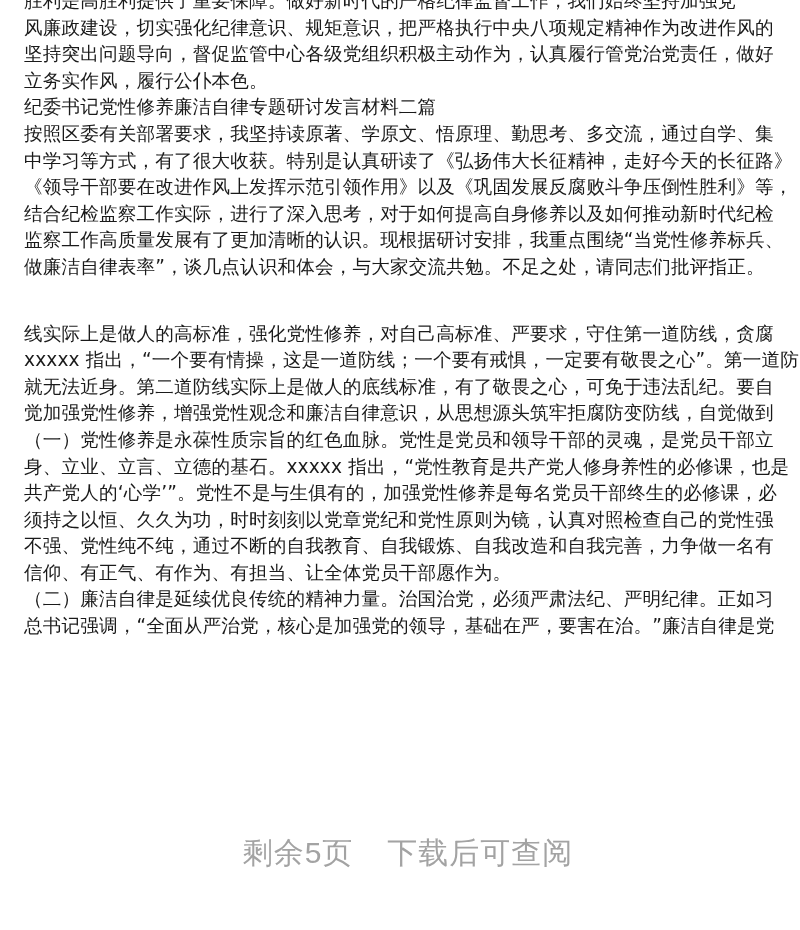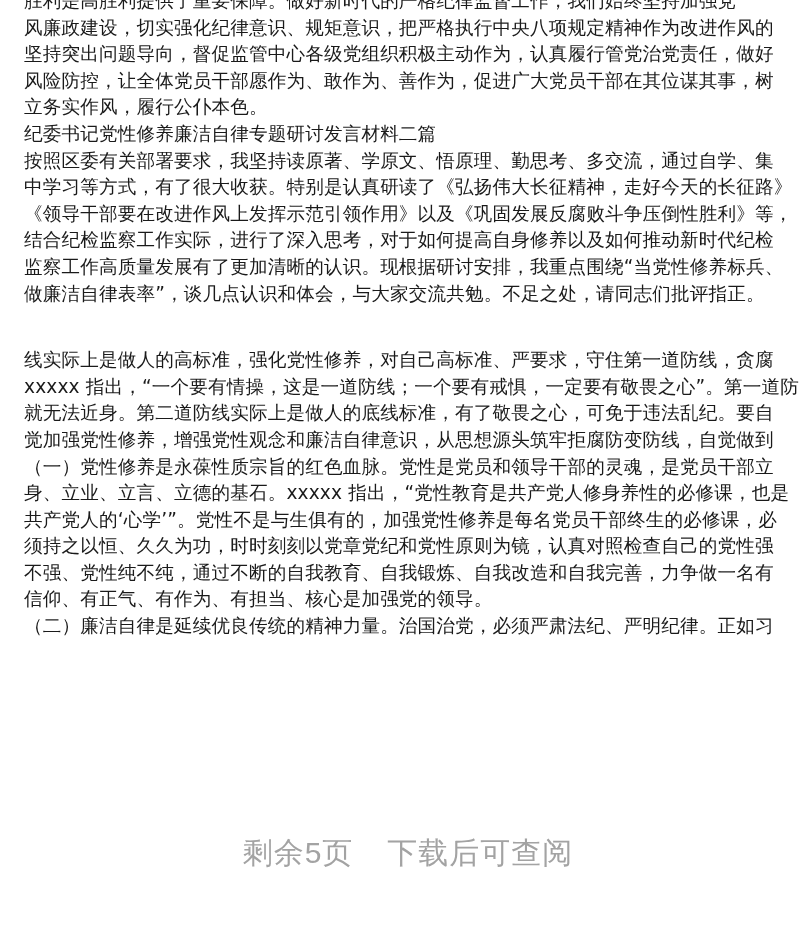--- a/index.html
+++ b/index.html
@@ -64,21 +64,20 @@
 
 <div class="doc">
 
   <div>
     <div class="line">胜利是高胜利提供了重要保障。做好新时代的严格纪律监督工作，我们始终坚持加强党</div>
     <div class="line">风廉政建设，切实强化纪律意识、规矩意识，把严格执行中央八项规定精神作为改进作风的</div>
   </div>
 
   <div>
     <div class="line">坚持突出问题导向，督促监管中心各级党组织积极主动作为，认真履行管党治党责任，做好</div>
-    <div class="line">风险防控，让全体党员干部愿作为、敢作为、善作为，促进广大党员干部在其位谋其事，树</div>
     <div class="line">立务实作风，履行公仆本色。</div>
   </div>
 
   <div>
     <div class="line">纪委书记党性修养廉洁自律专题研讨发言材料二篇</div>
   </div>
 
   <div>
     <div class="line">按照区委有关部署要求，我坚持读原著、学原文、悟原理、勤思考、多交流，通过自学、集</div>
     <div class="line">中学习等方式，有了很大收获。特别是认真研读了《弘扬伟大长征精神，走好今天的长征路》</div>
@@ -96,23 +95,24 @@
     <div class="line">就无法近身。第二道防线实际上是做人的底线标准，有了敬畏之心，可免于违法乱纪。要自</div>
     <div class="line">觉加强党性修养，增强党性观念和廉洁自律意识，从思想源头筑牢拒腐防变防线，自觉做到</div>
   </div>
 
   <div>
     <div class="line">（一）党性修养是永葆性质宗旨的红色血脉。党性是党员和领导干部的灵魂，是党员干部立</div>
     <div class="line">身、立业、立言、立德的基石。xxxxx 指出，“党性教育是共产党人修身养性的必修课，也是</div>
     <div class="line">共产党人的‘心学’”。党性不是与生俱有的，加强党性修养是每名党员干部终生的必修课，必</div>
     <div class="line">须持之以恒、久久为功，时时刻刻以党章党纪和党性原则为镜，认真对照检查自己的党性强</div>
     <div class="line">不强、党性纯不纯，通过不断的自我教育、自我锻炼、自我改造和自我完善，力争做一名有</div>
-    <div class="line">信仰、有正气、有作为、有担当、核心是加强党的领导。</div>
+    <div class="line">信仰、有正气、有作为、有担当、让全体党员干部愿作为。</div>
   </div>
 
   <div>
     <div class="line">（二）廉洁自律是延续优良传统的精神力量。治国治党，必须严肃法纪、严明纪律。正如习</div>
+    <div class="line">总书记强调，“全面从严治党，核心是加强党的领导，基础在严，要害在治。”廉洁自律是党</div>
   </div>
 </div>
 
 <div class="more">
   <span>剩余5页</span><span>下载后可查阅</span>
 </div>
 
 </body></html>

